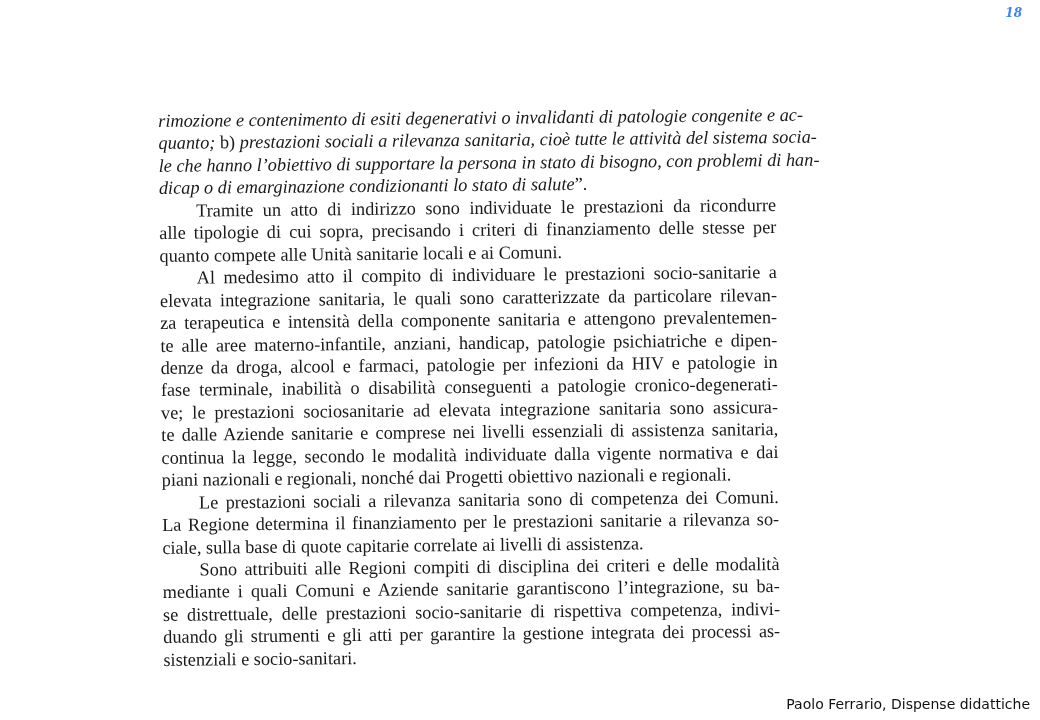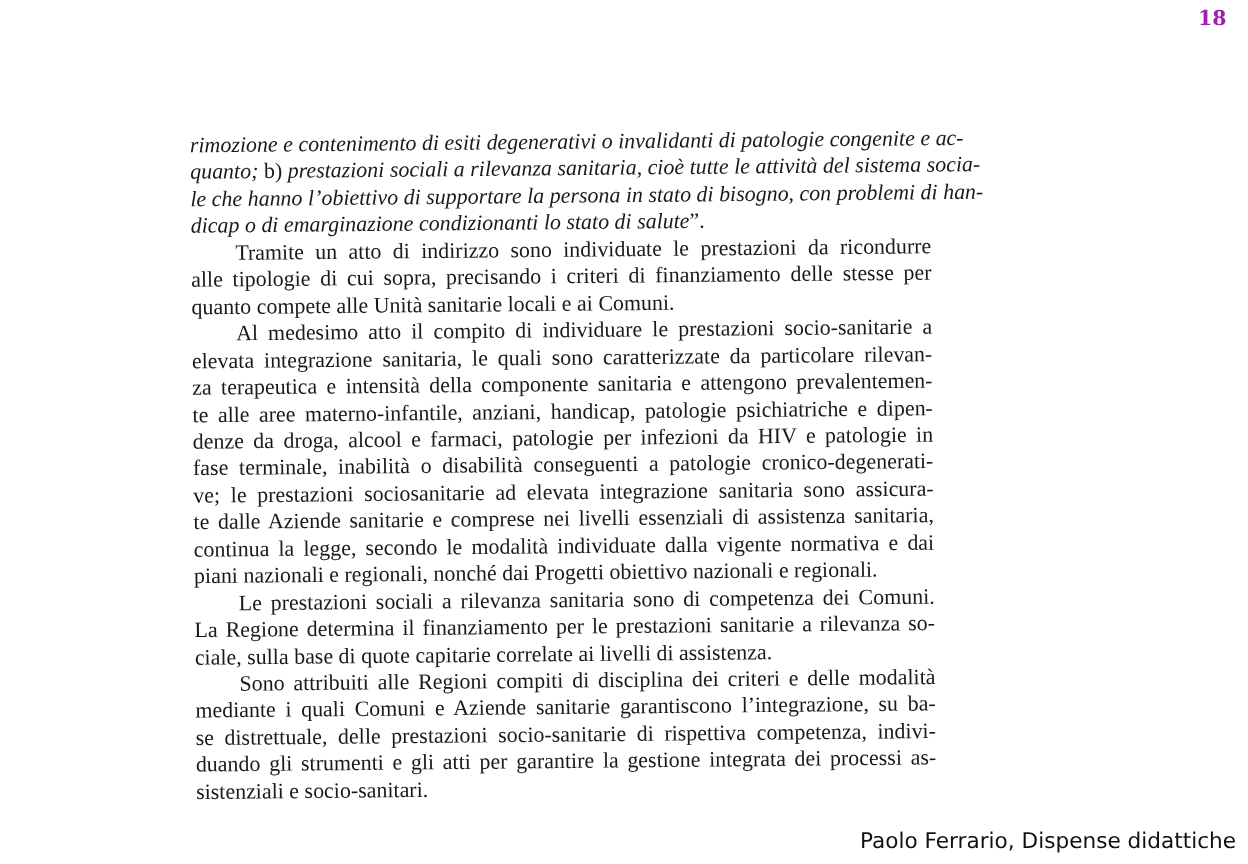--- a/index.html
+++ b/index.html
@@ -12,22 +12,23 @@
       height: 720px;
       position: relative;
       overflow: hidden;
     }
     .page-number {
       position: absolute;
       top: 6px;
       right: 18px;
       font-family: "DejaVu Serif", serif;
       font-weight: bold;
-      font-size: 17px;
-      color: #a21caf;
+      font-size: 12px;
+      color: #3b82f6;
+      font-style: italic;
     }
     .scan {
       position: absolute;
       left: 150px;
       top: 96px;
       width: 640px;
       height: 576px;
       background: #ffffff;
       transform: rotate(-0.55deg);
       transform-origin: left top;
@@ -50,21 +51,21 @@
     .line.indent {
       padding-left: 37px;
       width: 580px;
     }
     .line em { font-style: italic; }
     .footer {
       position: absolute;
       right: 10px;
       bottom: 8px;
       font-family: "DejaVu Sans", sans-serif;
-      font-size: 18px;
+      font-size: 14px;
       color: #111;
     }
   </style>
 </head>
 <body>
 
 <div class="page-number">18</div>
 
 <div class="scan" id="scan">
     <div class="line" style="top: 14px;"><em>rimozione e contenimento di esiti degenerativi o invalidanti di patologie congenite e ac-</em></div>

